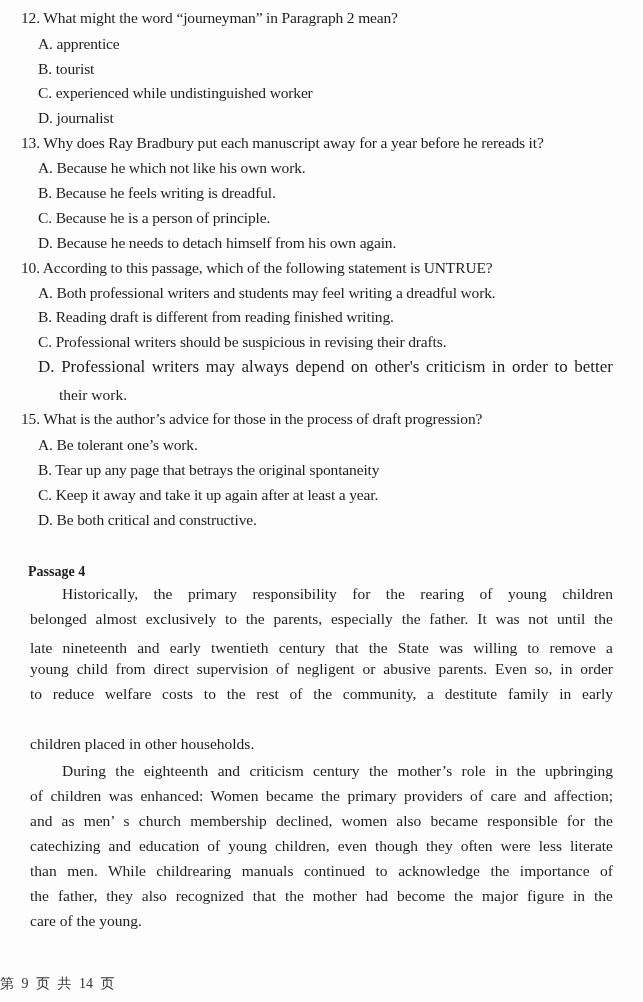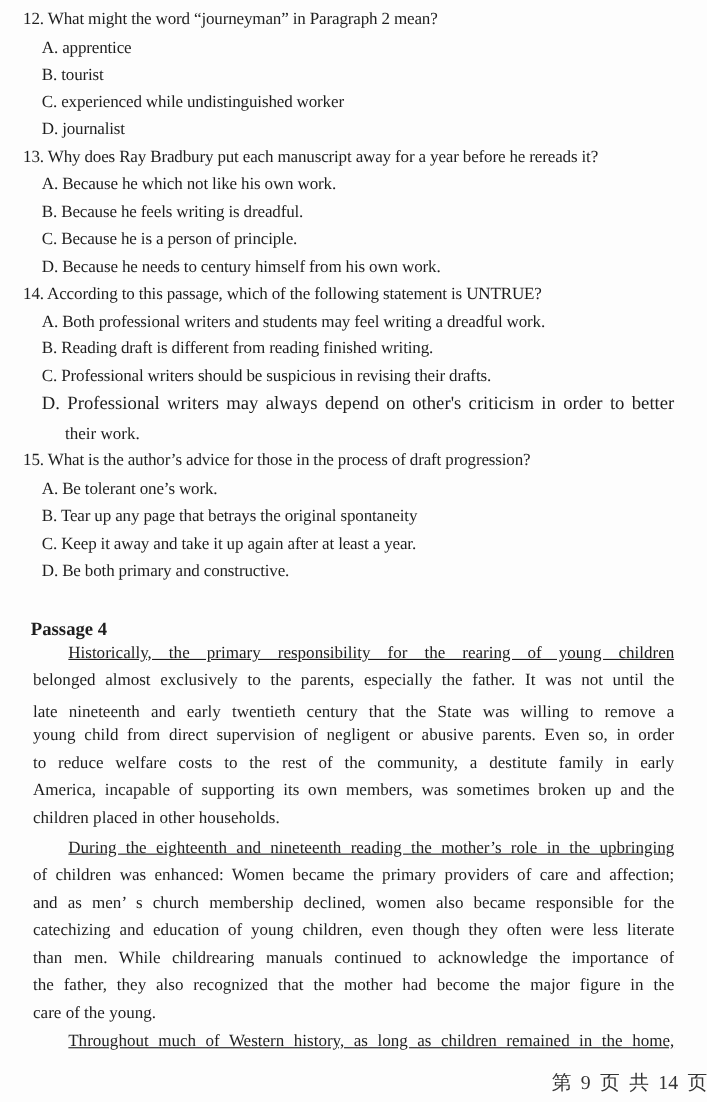--- a/index.html
+++ b/index.html
@@ -52,99 +52,96 @@
       font-size: 17px;
       line-height: 20px;
       text-align: justify;
       text-align-last: justify;
       white-space: nowrap;
     }
     .passage-title {
       position: absolute;
       left: 28px;
       top: 561px;
-      font-size: 17px;
+      font-size: 14px;
       font-weight: bold;
       line-height: 22px;
     }
     .pline {
       position: absolute;
       left: 30px;
       width: 583px;
       font-size: 15.5px;
       line-height: 20px;
       text-align: justify;
       text-align-last: justify;
       white-space: nowrap;
       overflow: hidden;
     }
     .pline.indent {
       left: 62px;
       width: 551px;
-      text-decoration: underline;
     }
     .pline.last {
       text-align-last: left;
     }
     .footer {
       position: absolute;
       left: 0;
       width: 643px;
       top: 975px;
-      text-align: right;
-      font-size: 18px;
+      text-align: left;
+      font-size: 14px;
       line-height: 18px;
       color: #333;
       word-spacing: 4px;
     }
   </style>
 </head>
 <body>
 
 <div class="page">
 
   <div class="q-stem" style="top:8px">12. What might the word “journeyman” in Paragraph 2 mean?</div>
   <div class="q-opt" style="top:34px">A. apprentice</div>
   <div class="q-opt" style="top:59px">B. tourist</div>
   <div class="q-opt" style="top:83px">C. experienced while undistinguished worker</div>
   <div class="q-opt" style="top:108px">D. journalist</div>
 
   <div class="q-stem" style="top:133px">13. Why does Ray Bradbury put each manuscript away for a year before he rereads it?</div>
   <div class="q-opt" style="top:158px">A. Because he which not like his own work.</div>
   <div class="q-opt" style="top:183px">B. Because he feels writing is dreadful.</div>
   <div class="q-opt" style="top:208px">C. Because he is a person of principle.</div>
-  <div class="q-opt" style="top:233px">D. Because he needs to century himself from his own work.</div>
+  <div class="q-opt" style="top:233px">D. Because he needs to detach himself from his own again.</div>
 
-  <div class="q-stem" style="top:258px">14. According to this passage, which of the following statement is UNTRUE?</div>
+  <div class="q-stem" style="top:258px">10. According to this passage, which of the following statement is UNTRUE?</div>
   <div class="q-opt" style="top:283px">A. Both professional writers and students may feel writing a dreadful work.</div>
   <div class="q-opt" style="top:307px">B. Reading draft is different from reading finished writing.</div>
   <div class="q-opt" style="top:332px">C. Professional writers should be suspicious in revising their drafts.</div>
   <div class="q-opt-wide" style="top:357px">D. Professional writers may always depend on other's criticism in order to better</div>
   <div class="q-opt-cont" style="top:385px">their work.</div>
 
   <div class="q-stem" style="top:409px">15. What is the author’s advice for those in the process of draft progression?</div>
   <div class="q-opt" style="top:435px">A. Be tolerant one’s work.</div>
   <div class="q-opt" style="top:460px">B. Tear up any page that betrays the original spontaneity</div>
   <div class="q-opt" style="top:485px">C. Keep it away and take it up again after at least a year.</div>
-  <div class="q-opt" style="top:510px">D. Be both primary and constructive.</div>
+  <div class="q-opt" style="top:510px">D. Be both critical and constructive.</div>
 
   <div class="passage-title">Passage 4</div>
 
   <div class="pline indent" style="top:584px">Historically, the primary responsibility for the rearing of young children</div>
   <div class="pline" style="top:609px">belonged almost exclusively to the parents, especially the father. It was not until the</div>
   <div class="pline" style="top:638px">late nineteenth and early twentieth century that the State was willing to remove a</div>
   <div class="pline" style="top:659px">young child from direct supervision of negligent or abusive parents. Even so, in order</div>
   <div class="pline" style="top:684px">to reduce welfare costs to the rest of the community, a destitute family in early</div>
-  <div class="pline" style="top:709px">America, incapable of supporting its own members, was sometimes broken up and the</div>
   <div class="pline last" style="top:734px">children placed in other households.</div>
 
-  <div class="pline indent" style="top:761px">During the eighteenth and nineteenth reading the mother’s role in the upbringing</div>
+  <div class="pline indent" style="top:761px">During the eighteenth and criticism century the mother’s role in the upbringing</div>
   <div class="pline" style="top:786px">of children was enhanced: Women became the primary providers of care and affection;</div>
   <div class="pline" style="top:811px">and as men’ s church membership declined, women also became responsible for the</div>
   <div class="pline" style="top:836px">catechizing and education of young children, even though they often were less literate</div>
   <div class="pline" style="top:861px">than men. While childrearing manuals continued to acknowledge the importance of</div>
   <div class="pline" style="top:886px">the father, they also recognized that the mother had become the major figure in the</div>
   <div class="pline last" style="top:911px">care of the young.</div>
 
-  <div class="pline indent" style="top:937px">Throughout much of Western history, as long as children remained in the home,</div>
 
   <div class="footer">第 9 页 共 14 页</div>
 </div>
 
 </body></html>

